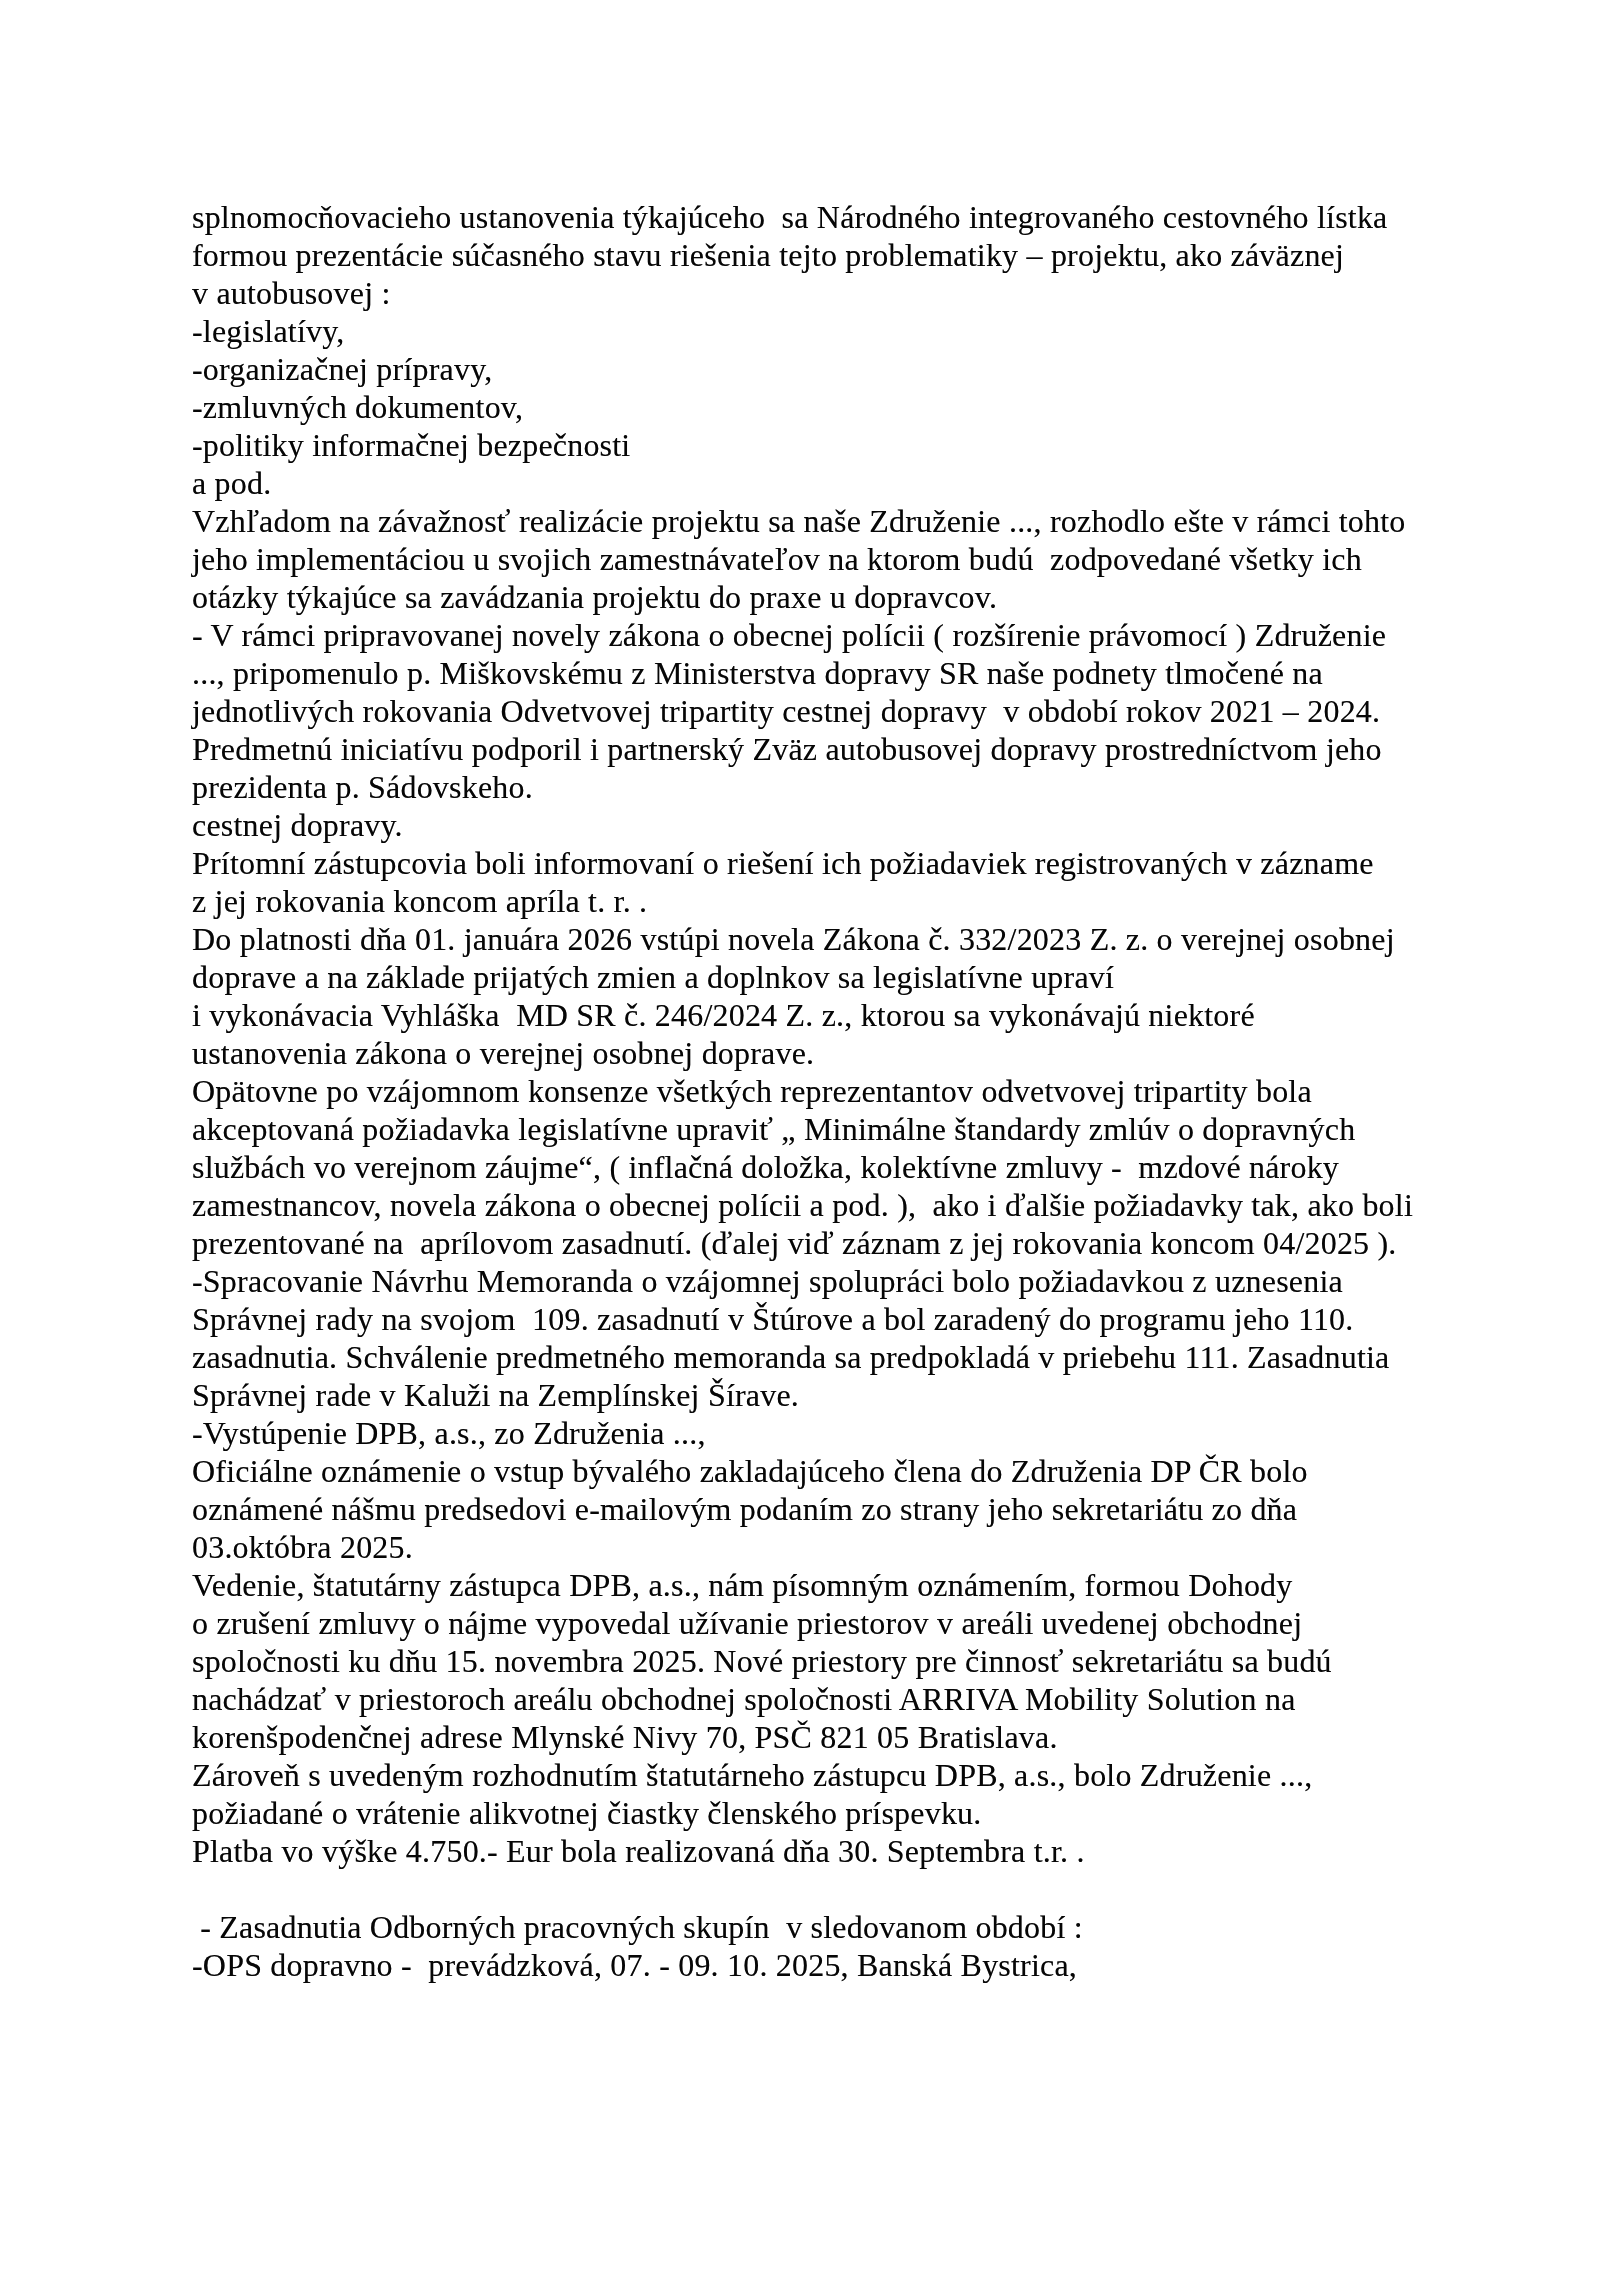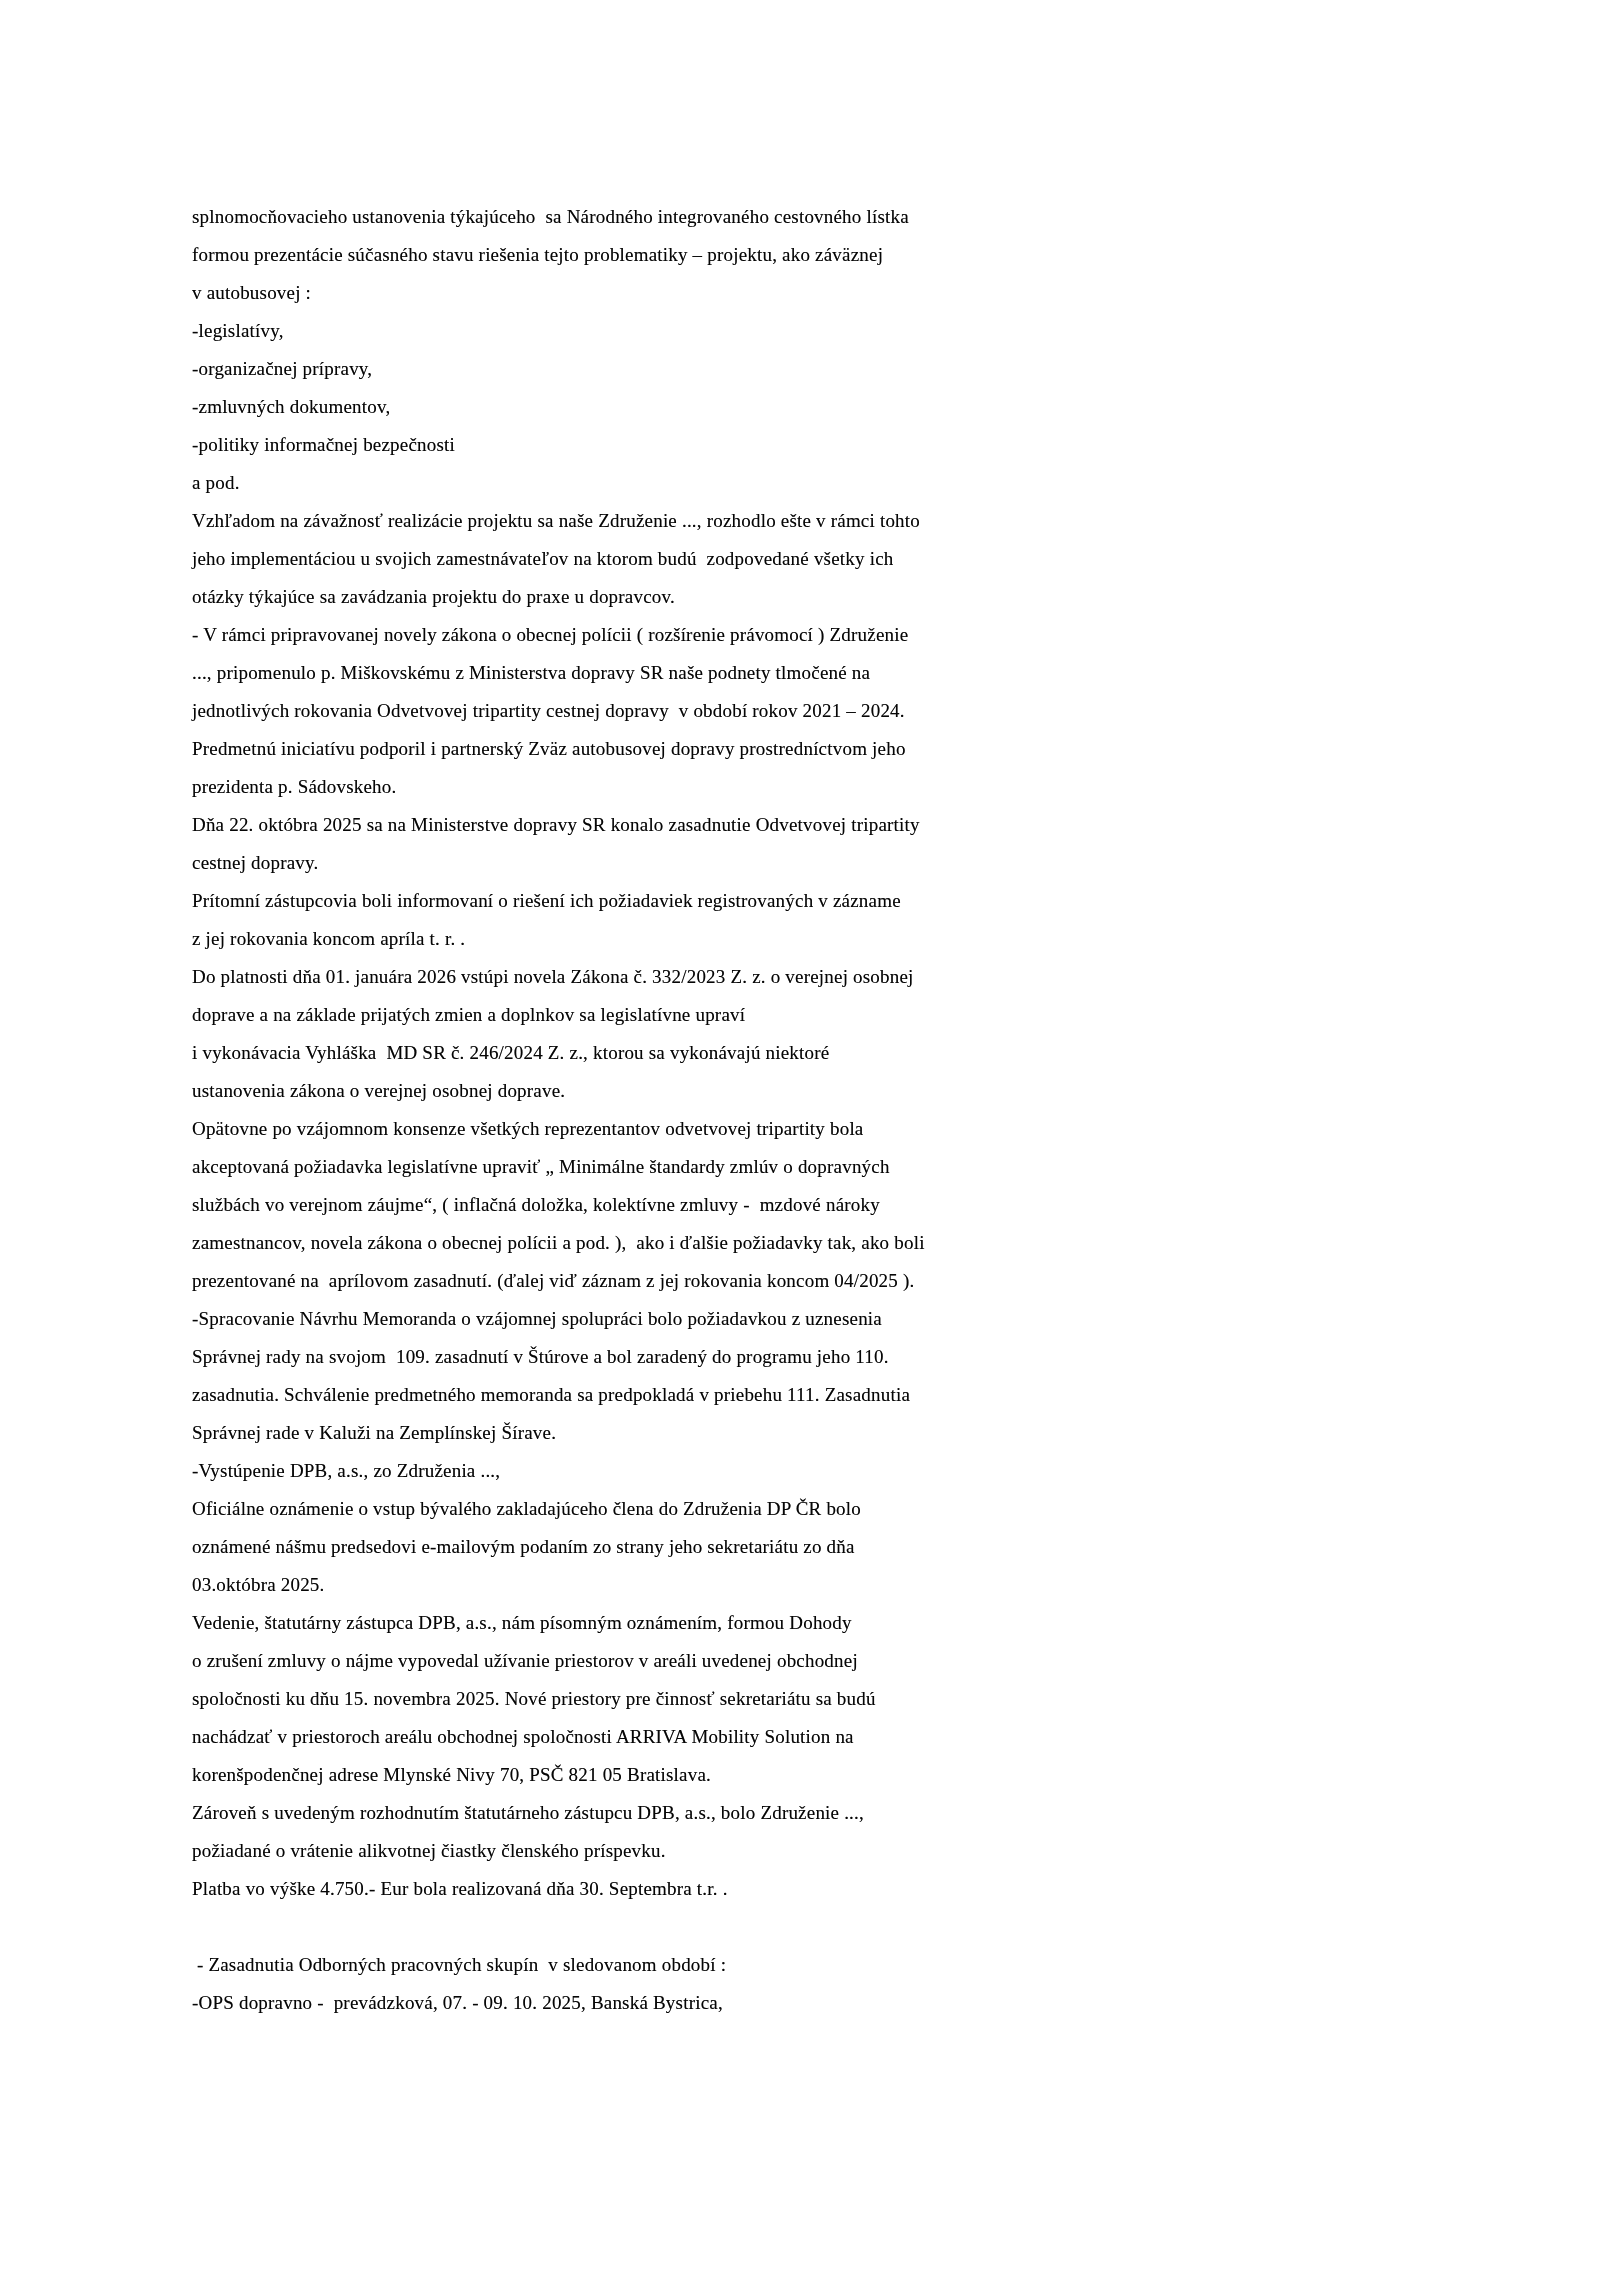--- a/index.html
+++ b/index.html
@@ -15,21 +15,21 @@
     overflow: hidden;
     font-family: "Liberation Serif", "DejaVu Serif", serif;
   }
   .doc-body {
     position: absolute;
     left: 192px;
     top: 198px;
     width: 1272px;
   }
   .doc-body .line {
-    font-size: 19px;
+    font-size: 32px;
     line-height: 38px;
     height: 38px;
     color: #060606;
     white-space: pre;
     letter-spacing: 0.2px;
     
     text-shadow: 0 0 0.4px rgba(60,60,60,0.55);
   }
 </style>
 </head>
@@ -46,21 +46,20 @@
       <div class="line">-politiky informačnej bezpečnosti</div>
       <div class="line">a pod.</div>
       <div class="line">Vzhľadom na závažnosť realizácie projektu sa naše Združenie ..., rozhodlo ešte v rámci tohto</div>
       <div class="line">jeho implementáciou u svojich zamestnávateľov na ktorom budú  zodpovedané všetky ich</div>
       <div class="line">otázky týkajúce sa zavádzania projektu do praxe u dopravcov.</div>
       <div class="line">- V rámci pripravovanej novely zákona o obecnej polícii ( rozšírenie právomocí ) Združenie</div>
       <div class="line">..., pripomenulo p. Miškovskému z Ministerstva dopravy SR naše podnety tlmočené na</div>
       <div class="line">jednotlivých rokovania Odvetvovej tripartity cestnej dopravy  v období rokov 2021 – 2024.</div>
       <div class="line">Predmetnú iniciatívu podporil i partnerský Zväz autobusovej dopravy prostredníctvom jeho</div>
       <div class="line">prezidenta p. Sádovskeho.</div>
-      <div class="line">Dňa 22. októbra 2025 sa na Ministerstve dopravy SR konalo zasadnutie Odvetvovej tripartity</div>
       <div class="line">cestnej dopravy.</div>
       <div class="line">Prítomní zástupcovia boli informovaní o riešení ich požiadaviek registrovaných v zázname</div>
       <div class="line">z jej rokovania koncom apríla t. r. .</div>
       <div class="line">Do platnosti dňa 01. januára 2026 vstúpi novela Zákona č. 332/2023 Z. z. o verejnej osobnej</div>
       <div class="line">doprave a na základe prijatých zmien a doplnkov sa legislatívne upraví</div>
       <div class="line">i vykonávacia Vyhláška  MD SR č. 246/2024 Z. z., ktorou sa vykonávajú niektoré</div>
       <div class="line">ustanovenia zákona o verejnej osobnej doprave.</div>
       <div class="line">Opätovne po vzájomnom konsenze všetkých reprezentantov odvetvovej tripartity bola</div>
       <div class="line">akceptovaná požiadavka legislatívne upraviť „ Minimálne štandardy zmlúv o dopravných</div>
       <div class="line">službách vo verejnom záujme“, ( inflačná doložka, kolektívne zmluvy -  mzdové nároky</div>

